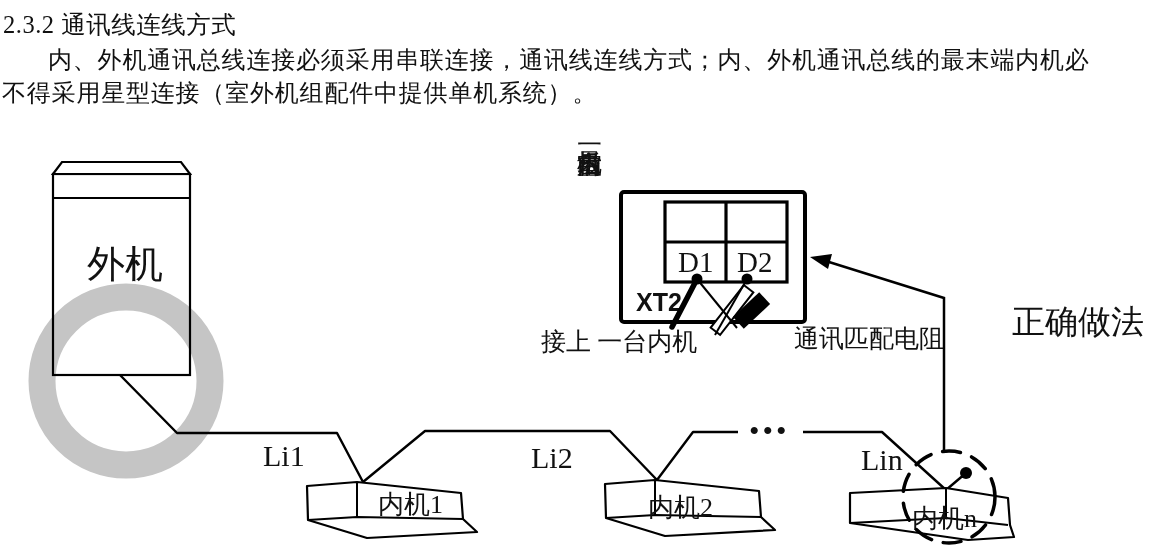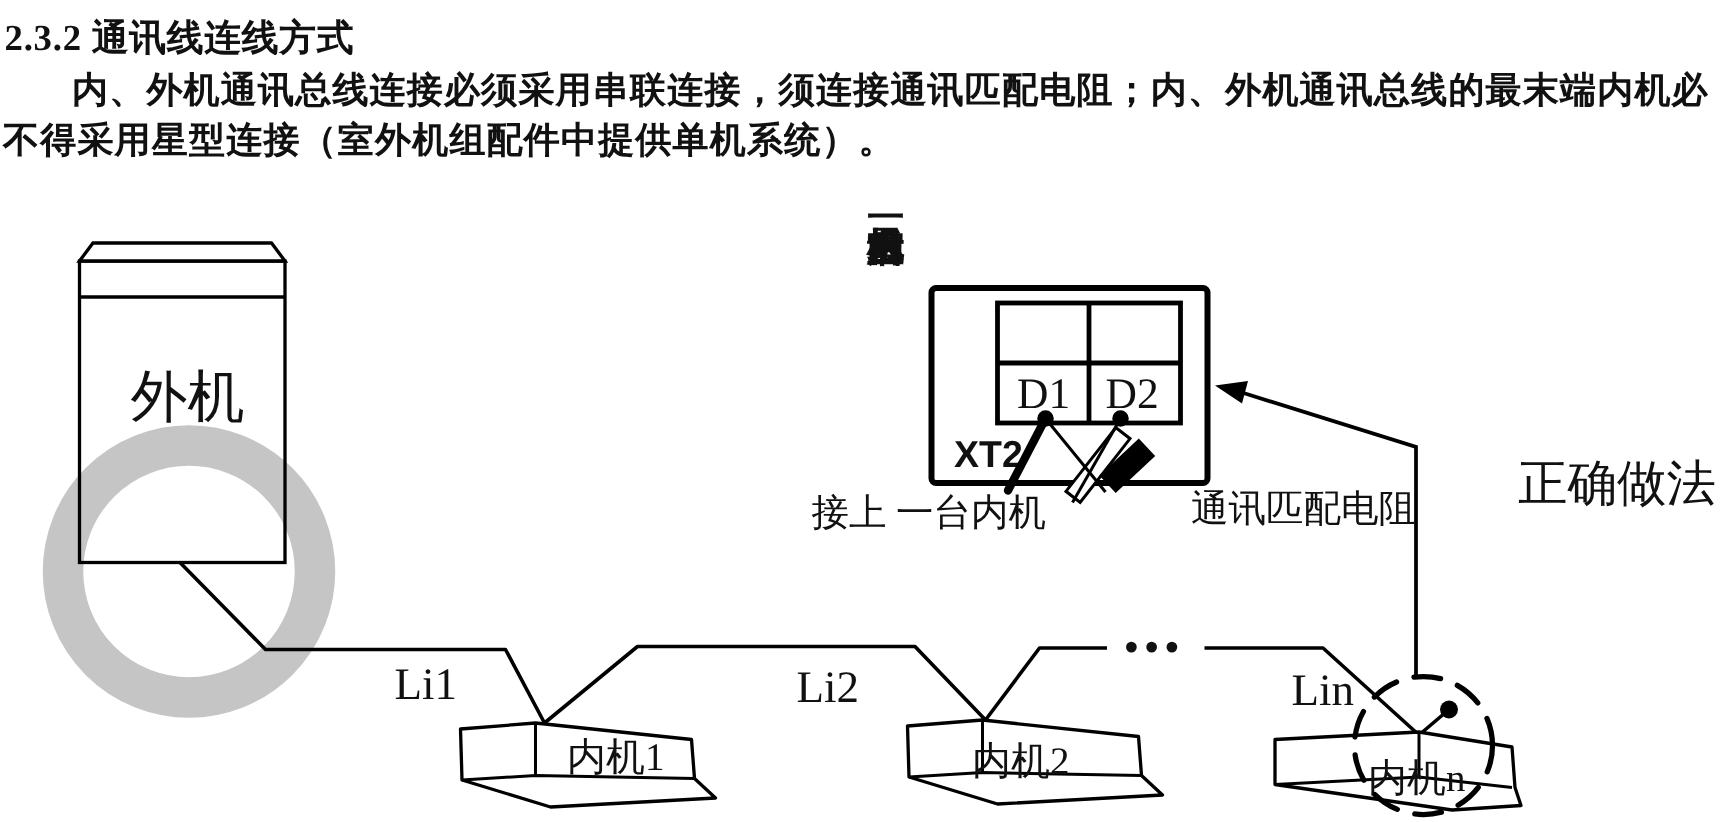--- a/index.html
+++ b/index.html
@@ -1,21 +1,21 @@
 <!DOCTYPE html>
 <html><head>
 <meta charset="utf-8">
 <style>
   html,body{margin:0;padding:0;}
   body{
     width:1152px;height:548px;position:relative;overflow:hidden;
     background:#ffffff;color:#111;
     font-family:"Liberation Serif","DejaVu Serif",serif;
   }
-  .abs{position:absolute;white-space:nowrap;z-index:2;font-weight:bold;}
+  .abs{position:absolute;white-space:nowrap;z-index:2;}
   .heading{left:3px;top:8px;font-size:24.5px;letter-spacing:0.5px;}
   .line1{left:48px;top:44px;font-size:24px;letter-spacing:0.8px;}
   .line2{left:2px;top:77px;font-size:24px;letter-spacing:0.8px;}
   .vlabel{
     left:574px;top:131px;width:30px;height:180px;
     writing-mode:vertical-rl;text-orientation:upright;
     font-size:25px;line-height:30px;letter-spacing:0;
   }
   svg{position:absolute;left:0;top:0;z-index:1;}
   svg text{fill:#111;font-family:"Liberation Serif","DejaVu Serif",serif;}
@@ -83,15 +83,15 @@
 
   <polyline points="829,262 944,298 944,452" fill="none" stroke="#000" stroke-width="2.5"></polyline>
   <polygon points="810,257 832,254 828,269" fill="#000"></polygon>
 
   <text x="541" y="350" font-size="25">接上 一台内机</text>
   <text x="794" y="347" font-size="25">通讯匹配电阻</text>
   <text x="1012" y="333" font-size="33">正确做法</text>
 </svg>
 
 <div class="abs heading">2.3.2 通讯线连线方式</div>
-<div class="abs line1">内、外机通讯总线连接必须采用串联连接，须连接通讯匹配电阻；内、外机通讯总线的最末端内机必</div>
+<div class="abs line1">内、外机通讯总线连接必须采用串联连接，通讯线连线方式；内、外机通讯总线的最末端内机必</div>
 <div class="abs line2">不得采用星型连接（室外机组配件中提供单机系统）。</div>
 <div class="abs vlabel">最后一台室内机</div>
 
 </body></html>

